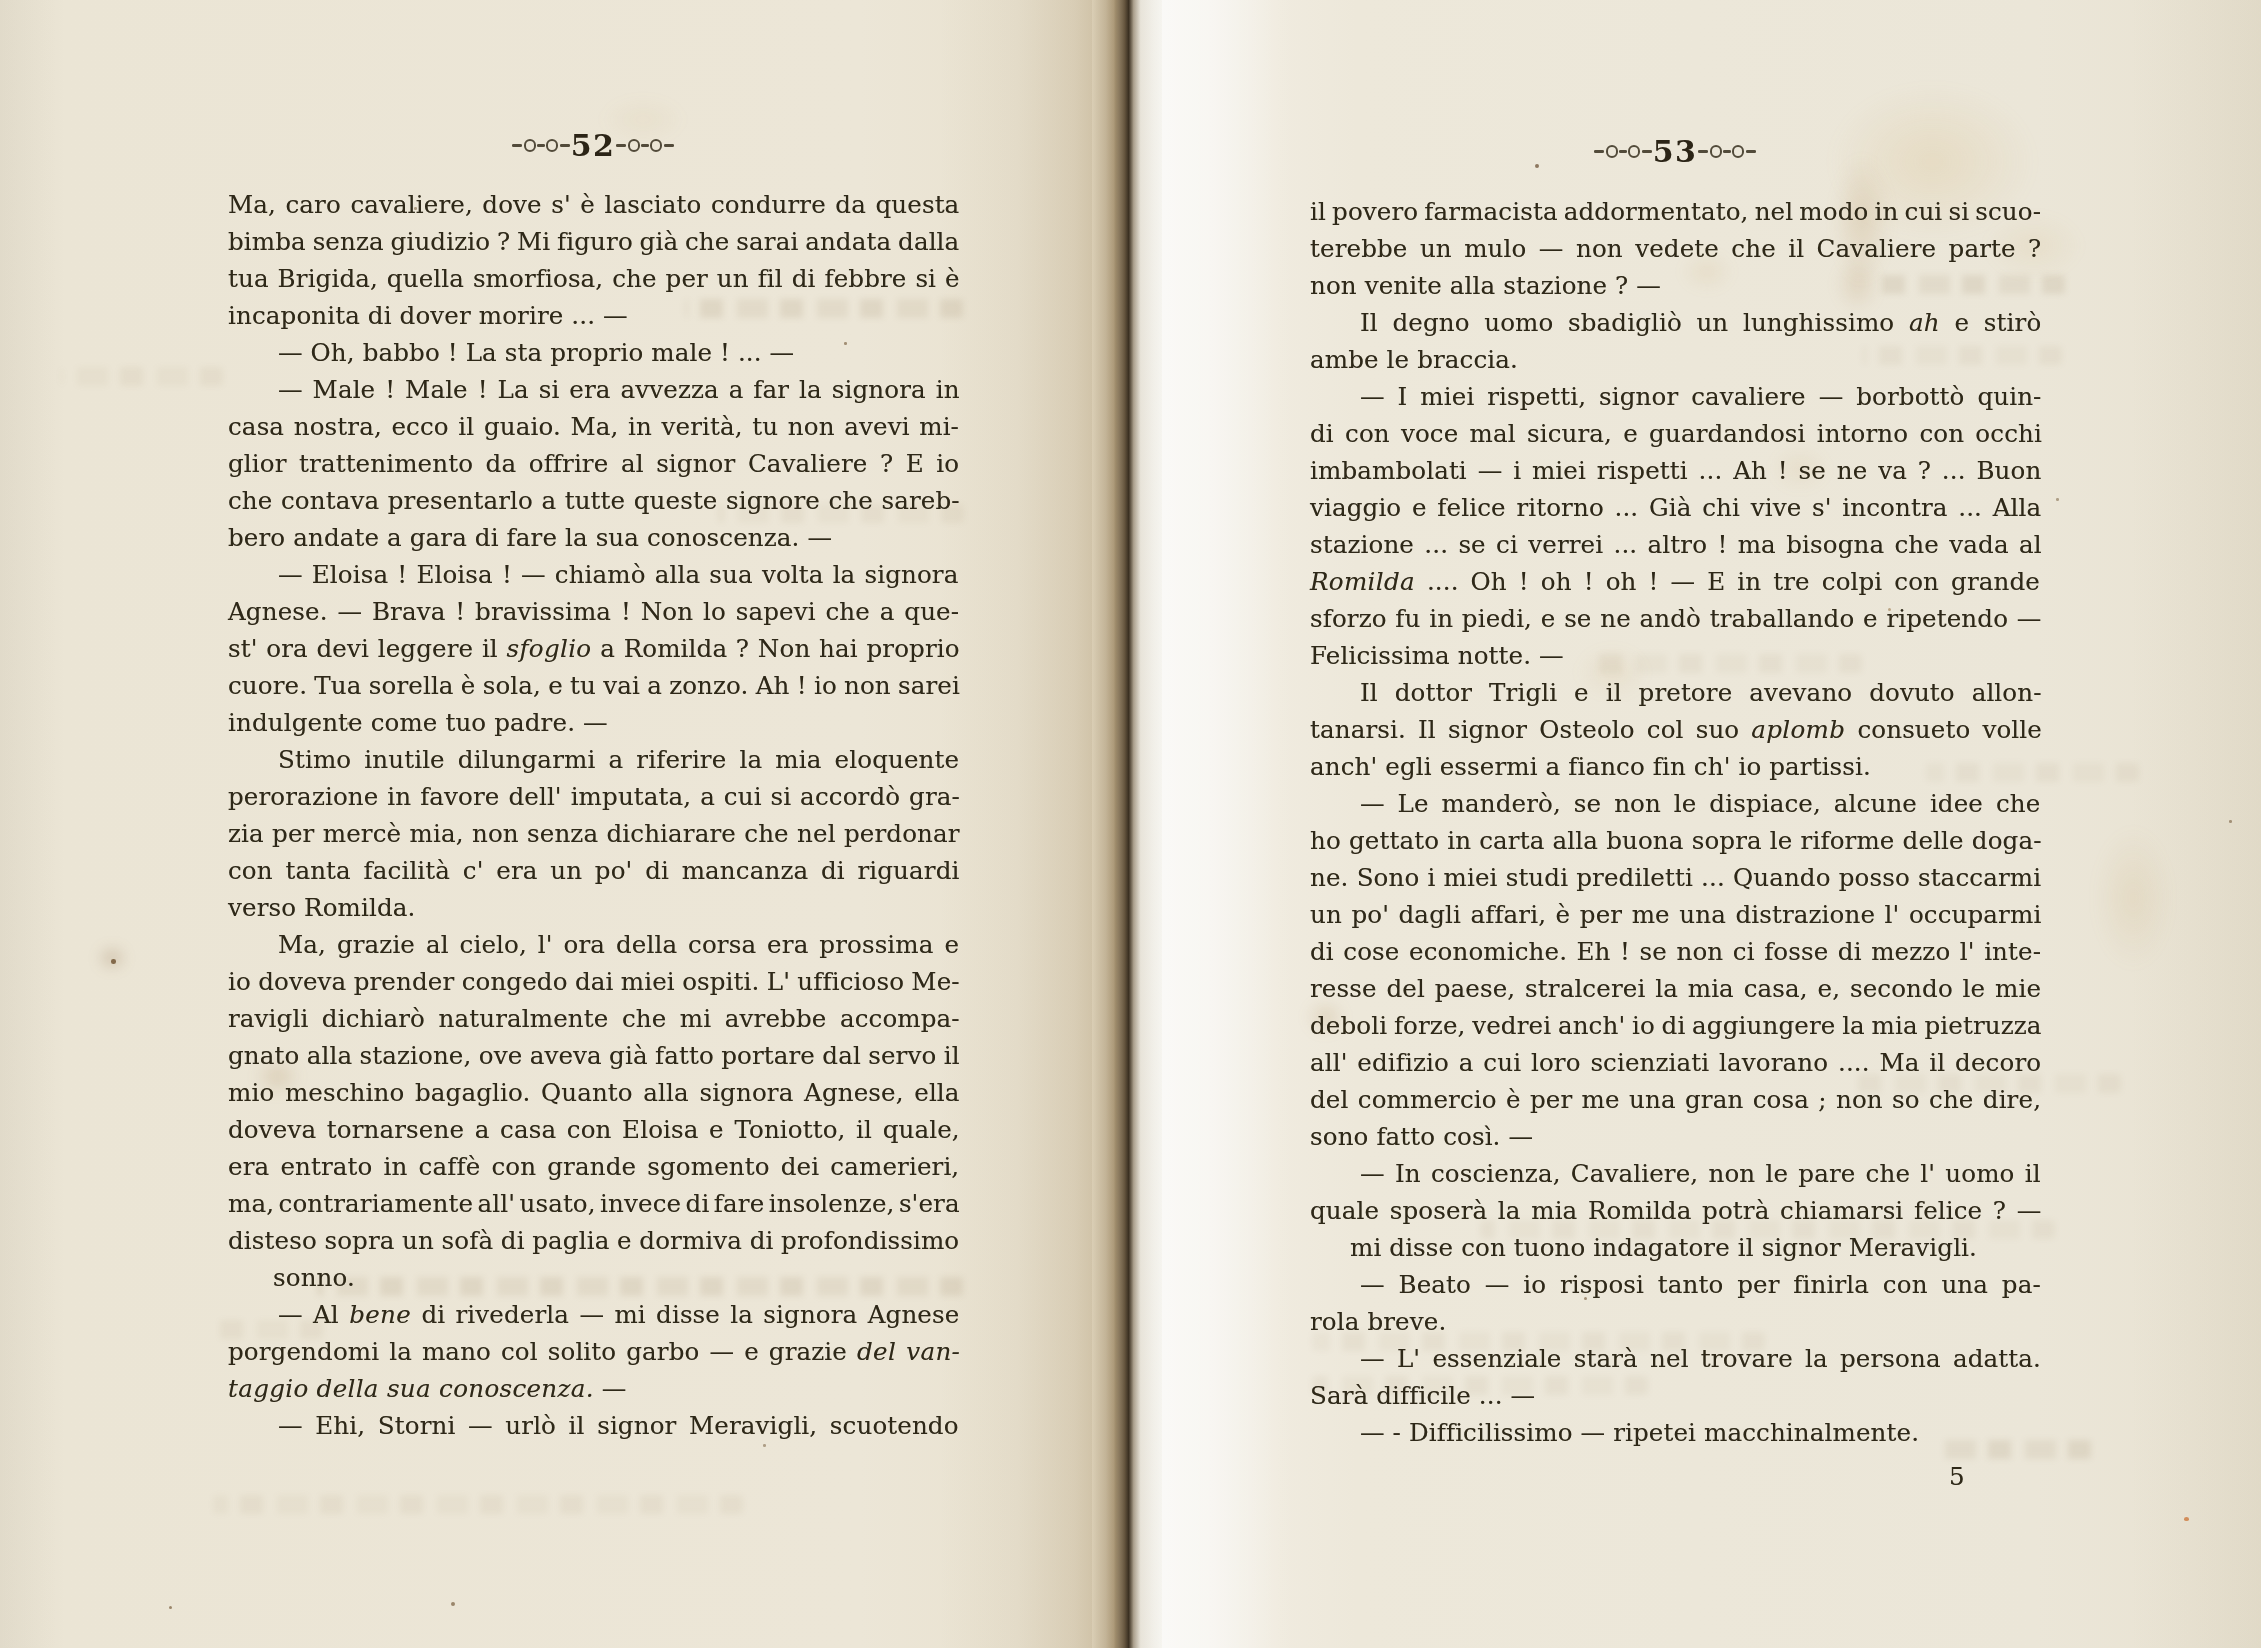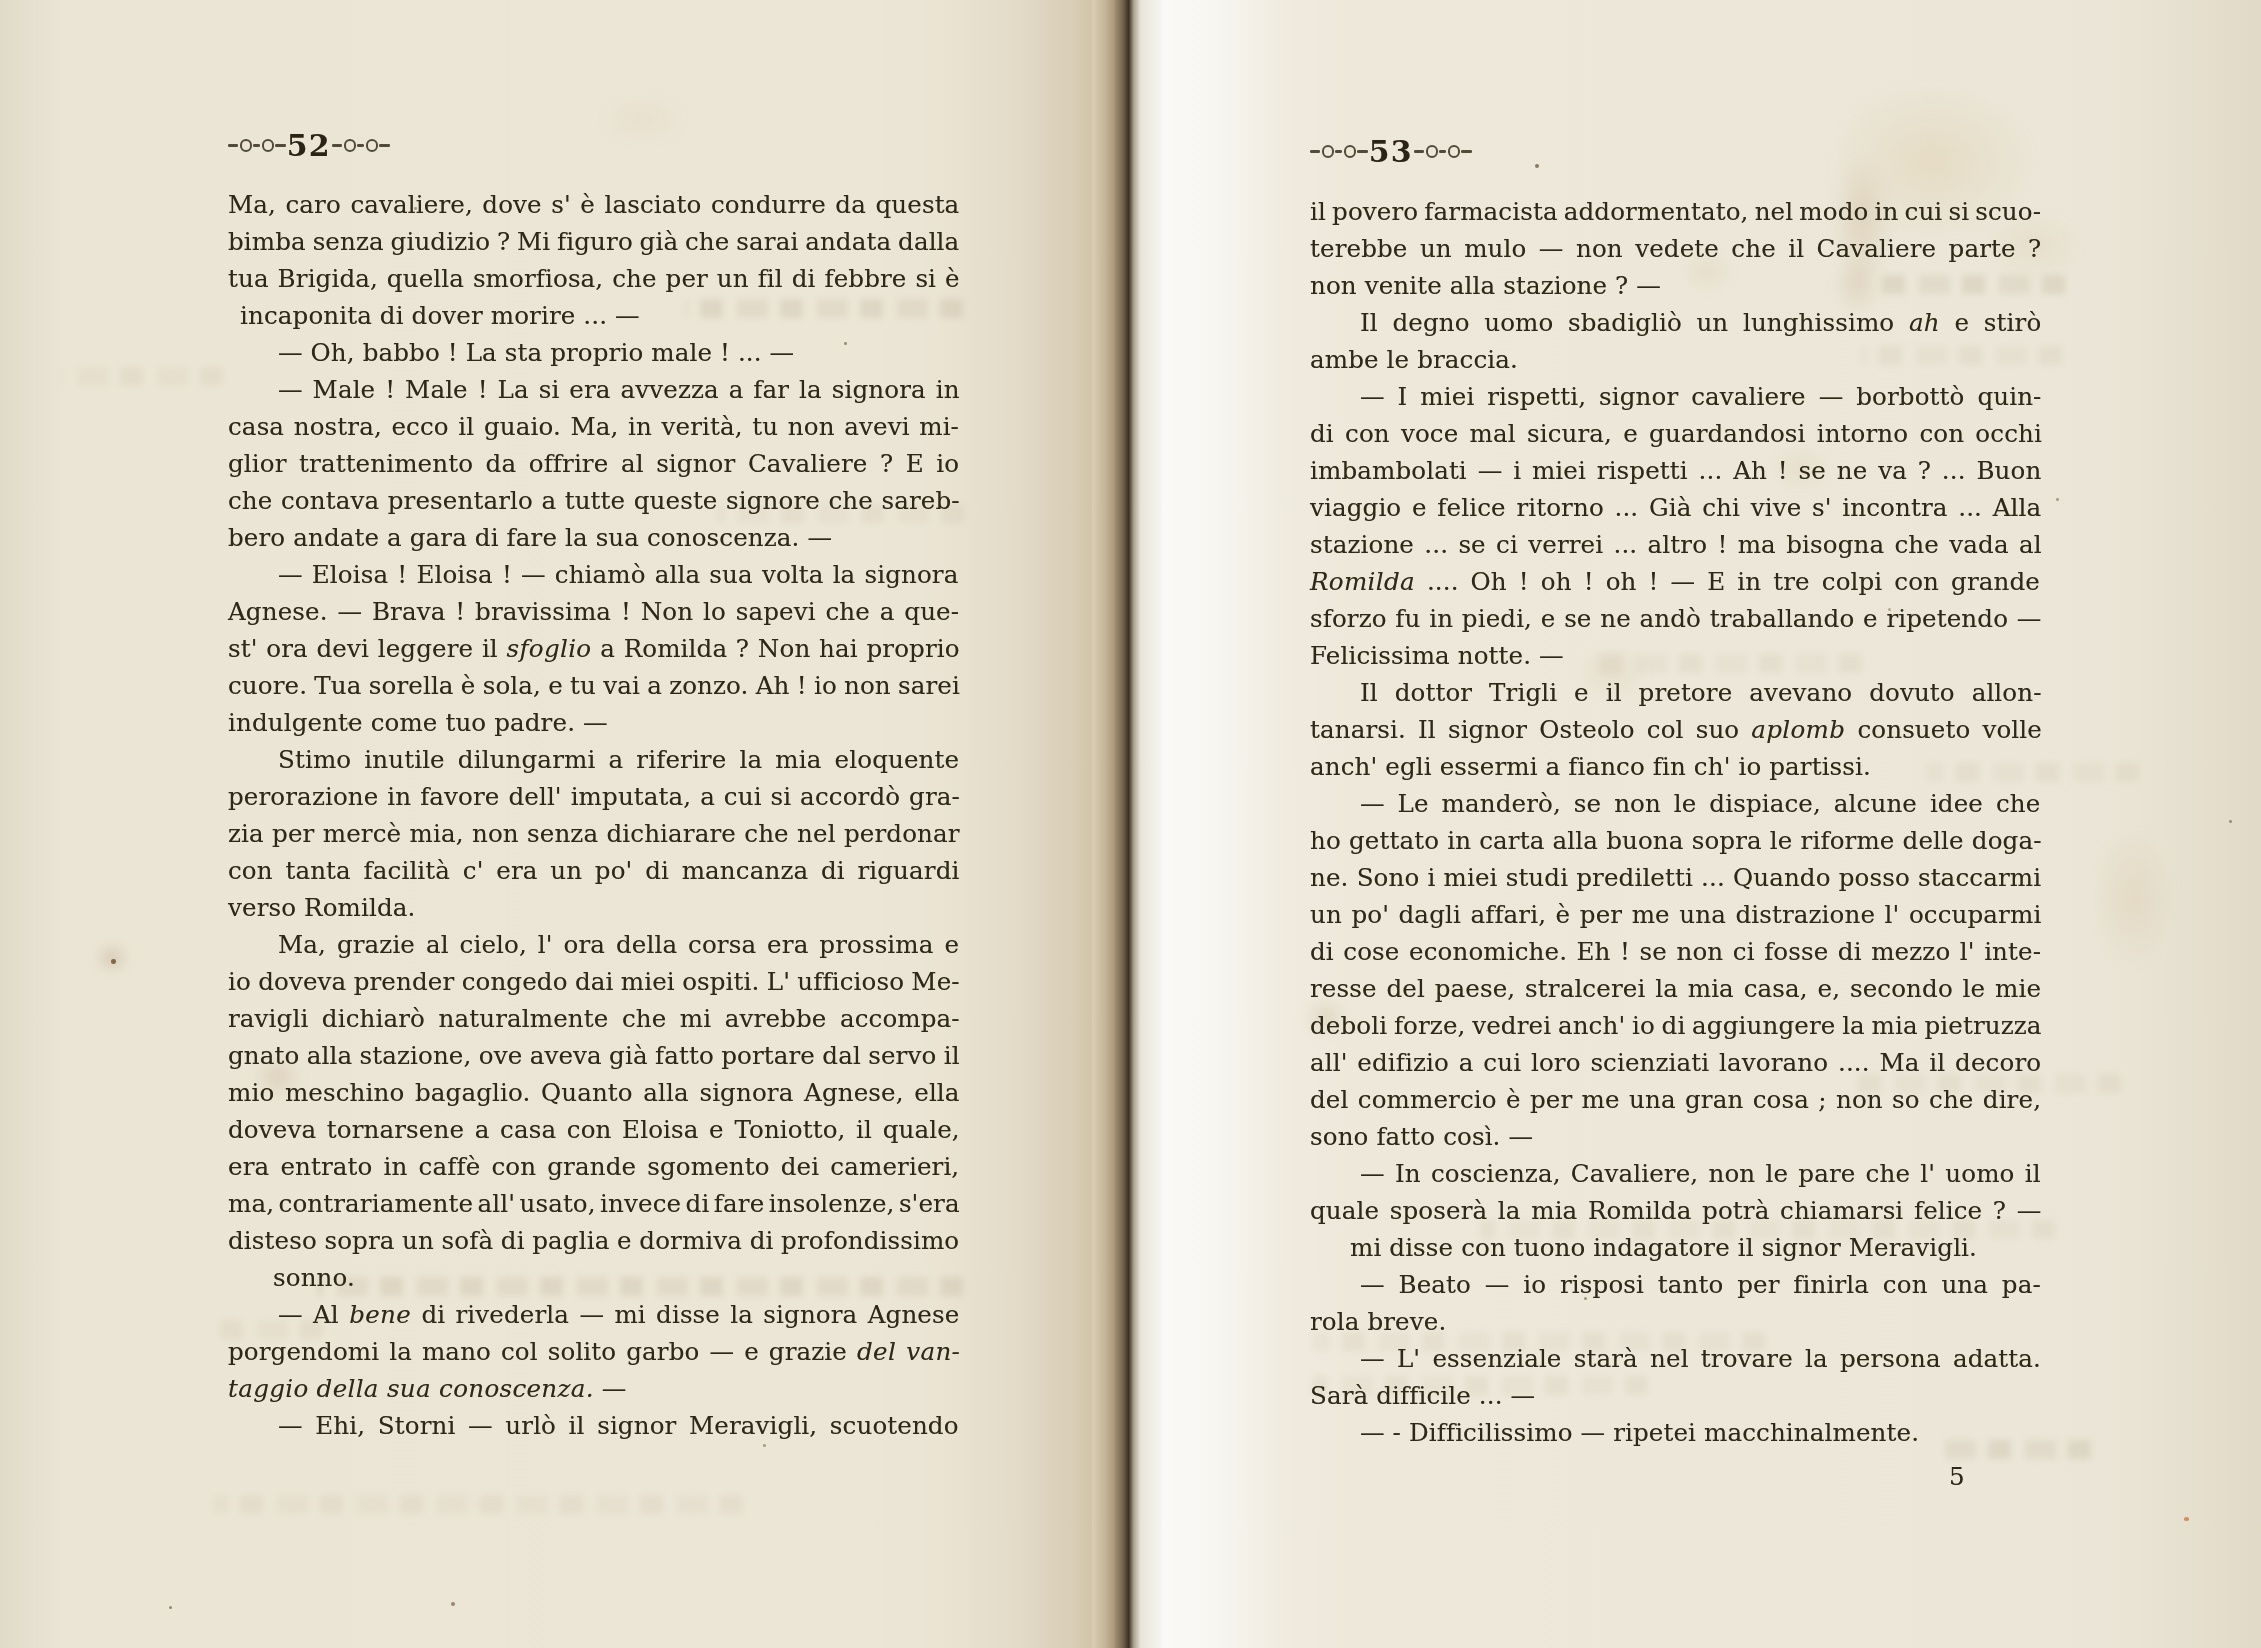--- a/index.html
+++ b/index.html
@@ -20,21 +20,21 @@
   }
   .page-shade-left{
     position:absolute;top:0;bottom:0;left:0;width:1092px;
     background:linear-gradient(90deg,rgba(90,75,45,.05),rgba(0,0,0,0) 6%,rgba(0,0,0,0) 86%,rgba(120,95,55,.10) 100%);
   }
   .page-shade-right{
     position:absolute;top:0;bottom:0;left:1162px;right:0;
     background:linear-gradient(90deg,rgba(255,255,255,.45),rgba(255,255,255,0) 12%,rgba(0,0,0,0) 88%,rgba(120,100,60,.06) 100%);
   }
   .page-head{
-    position:absolute;display:flex;align-items:center;
+    position:absolute;display:flex;align-items:center;justify-content:center;
     gap:1px;color:#2b2416;
   }
   .pnum{font-size:30px;font-weight:bold;letter-spacing:1.3px;}
   .orn{display:inline-flex;align-items:center;opacity:.85;}
   .orn i{display:block;background:#38301f;}
   .orn .dash{width:10.3px;height:2.6px;border-radius:1.3px;}
   .orn .dash.mid{width:7.1px;}
   .orn .dot{width:8.4px;height:8.4px;border:2.6px solid #38301f;border-radius:50%;background:transparent;margin:0 1.3px;}
   .text-block{
     position:absolute;width:730px;color:#2e2818;font-size:24.6px;
@@ -142,21 +142,21 @@
         <i class="dash mid"></i>
         <i class="dot"></i>
         <i class="dash"></i>
       </span>
   </div>
 
   <div class="text-block" style="left:228px;top:186px">
       <div class="line"><span class="t" style="word-spacing: 1.6px;">Ma, caro cavaliere, dove s' è lasciato condurre da questa</span></div>
       <div class="line"><span class="t" style="word-spacing: -1.1px;">bimba senza giudizio ? Mi figuro già che sarai andata dalla</span></div>
       <div class="line"><span class="t" style="word-spacing: 1px;">tua Brigida, quella smorfiosa, che per un fil di febbre si è</span></div>
-      <div class="line pend"><span class="t" style="word-spacing: 0px; margin-left: 12px;">incaponita di dover morire ... —</span></div>
+      <div class="line pend"><span class="t" style="word-spacing: 0px;">incaponita di dover morire ... —</span></div>
       <div class="line ind pend"><span class="t" style="word-spacing: 0px;">— Oh, babbo ! La sta proprio male ! ... —</span></div>
       <div class="line ind"><span class="t" style="word-spacing: 2px;">— Male ! Male ! La si era avvezza a far la signora in</span></div>
       <div class="line"><span class="t" style="word-spacing: 1.7px;">casa nostra, ecco il guaio. Ma, in verità, tu non avevi mi-</span></div>
       <div class="line"><span class="t" style="word-spacing: 4.6px;">glior trattenimento da offrire al signor Cavaliere ? E io</span></div>
       <div class="line"><span class="t" style="word-spacing: 0.6px;">che contava presentarlo a tutte queste signore che sareb-</span></div>
       <div class="line pend"><span class="t" style="word-spacing: 0px;">bero andate a gara di fare la sua conoscenza. —</span></div>
       <div class="line ind"><span class="t" style="word-spacing: 1.2px;">— Eloisa ! Eloisa ! — chiamò alla sua volta la signora</span></div>
       <div class="line"><span class="t" style="word-spacing: 1.9px;">Agnese. — Brava ! bravissima ! Non lo sapevi che a que-</span></div>
       <div class="line"><span class="t" style="word-spacing: 0.8px;">st' ora devi leggere il <i>sfoglio</i> a Romilda ? Non hai proprio</span></div>
       <div class="line"><span class="t" style="word-spacing: -0.7px;">cuore. Tua sorella è sola, e tu vai a zonzo. Ah ! io non sarei</span></div>

